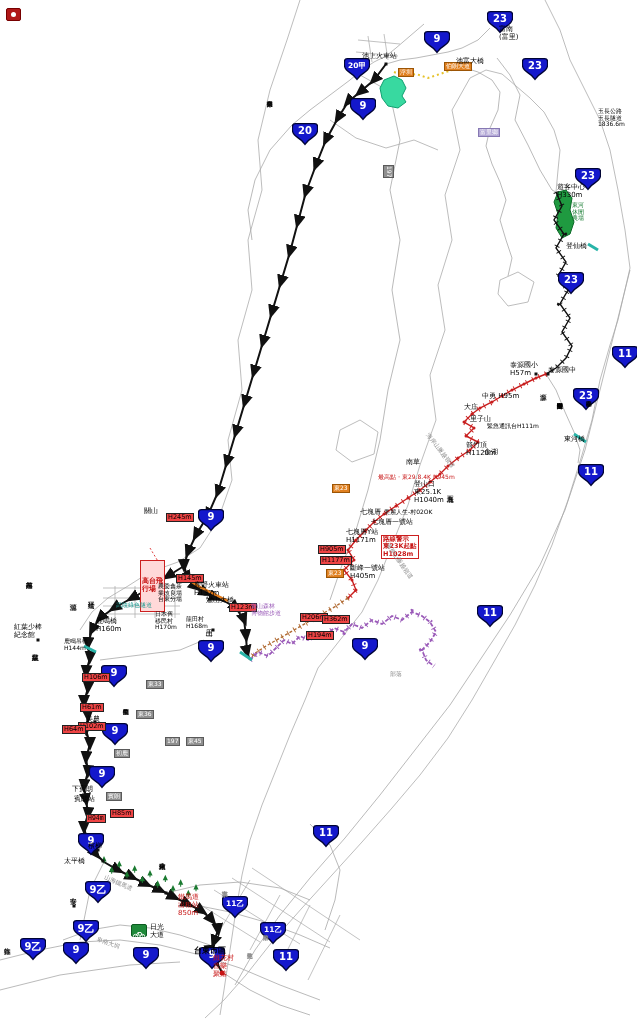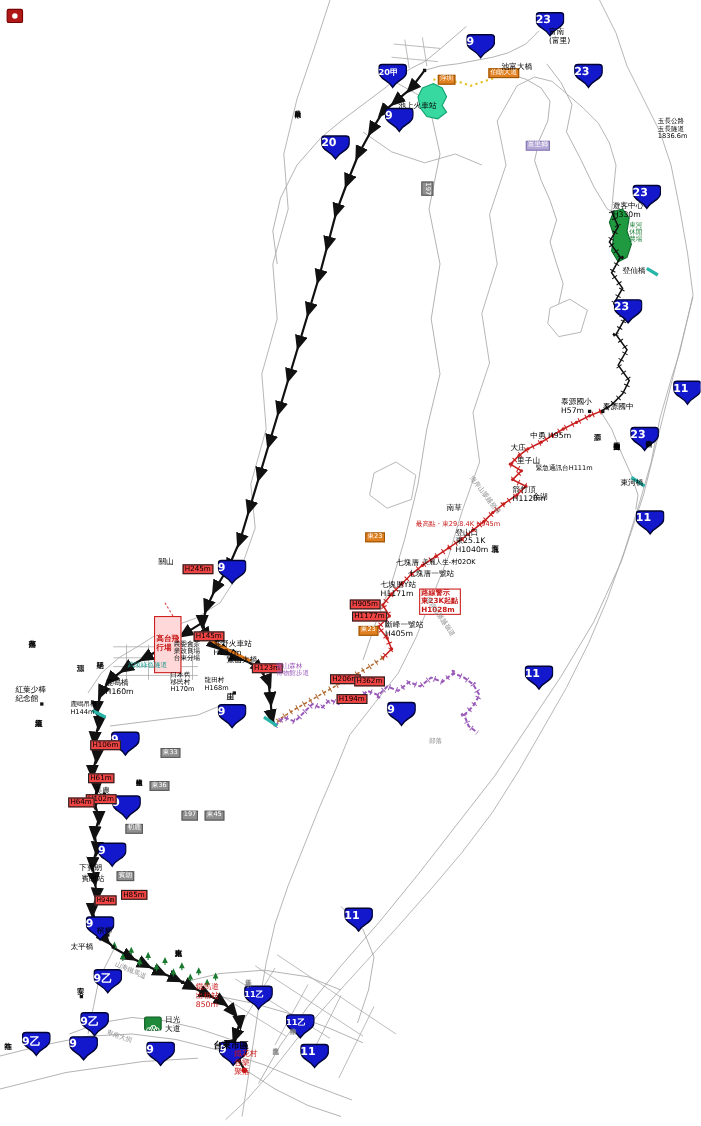--- a/index.html
+++ b/index.html
@@ -11,21 +11,21 @@
   .lbl.v{writing-mode:vertical-rl;letter-spacing:0;}
   .lbl.b{font-weight:bold;}
   .box-white{background:#ef4444;border:1px solid #222;padding:0 1px;font-size:6.5px;}
   .box-gray{background:#8f8f8f;border:1px solid #5a5a5a;color:#fff;padding:0 1px;font-size:6px;}
   .box-lav{background:#b3a8d6;border:1px solid #8678b3;color:#fff;padding:0 1px;font-size:6px;}
   .box-orange{background:#e08020;border:1px solid #9c5505;color:#fff;padding:0 1px;font-size:6px;}
   .box-pink{background:#ffd9d9;border:1px solid #cc2020;color:#c81616;padding:17px 1px;font-weight:bold;}
   .box-red{background:#fff;border:1px solid #cc2020;color:#c81616;padding:0 1px;font-weight:bold;font-size:6.5px;}
   .shield{position:absolute;width:26px;height:24px;}
   .shield svg{position:absolute;left:0;top:0;}
-  .shield .num{position:absolute;left:0;top:3px;width:26px;color:#fff;
+  .shield .num{position:absolute;left:0;top:3px;width:26px;text-align:center;color:#fff;
       font-weight:bold;font-size:10px;font-family:"DejaVu Sans",sans-serif;}
   .shield .num.sm{font-size:7.5px;top:4px;}
   .chip{position:absolute;width:13px;height:11px;background:#b01818;border:1px solid #700;
         border-radius:2px;}
   .chip i{position:absolute;left:4px;top:3px;width:5px;height:5px;background:#fff;border-radius:50%;}
   .bike{position:absolute;width:14px;height:11px;background:#1f8a3a;border:1px solid #0c5a20;
         border-radius:2px;}
 </style>
 </head>
 <body>
@@ -344,21 +344,21 @@
     <path d="M4 1.5 h22 q3.5 0 3.5 3.5 v4 q0 5 -6.5 9 q-5 3 -8 7.5 q-3 -4.5 -8 -7.5 q-6.5 -4 -6.5 -9 v-4 q0 -3.5 3.5 -3.5 z" fill="#1418cc" stroke="#000435" stroke-width="1.5"></path>
         </svg>
         <span class="num sm">20甲</span>
       </div>
       <div class="shield" style="left: 292px; top: 122px;">
         <svg width="26" height="24" viewBox="0 0 30 27">
     <path d="M4 1.5 h22 q3.5 0 3.5 3.5 v4 q0 5 -6.5 9 q-5 3 -8 7.5 q-3 -4.5 -8 -7.5 q-6.5 -4 -6.5 -9 v-4 q0 -3.5 3.5 -3.5 z" fill="#1418cc" stroke="#000435" stroke-width="1.5"></path>
         </svg>
         <span class="num">20</span>
       </div>
-      <div class="lbl" style="left: 362px; top: 53px; margin-top: 40px;">池上火車站</div>
+      <div class="lbl" style="left: 362px; top: 53px;">池上火車站</div>
       <div class="lbl box-orange" style="left: 398px; top: 68px;">浮圳</div>
       <div class="lbl box-orange" style="left: 444px; top: 62px;">伯朗大道</div>
       <div class="lbl" style="left: 499px; top: 26px;">富南
 (富里)</div>
       <div class="lbl" style="left: 456px; top: 58px;">池富大橋</div>
       <div class="lbl box-lav" style="left: 478px; top: 128px;">富里鄉</div>
       <div class="lbl v" style="left: 266px; top: 96px; font-size: 6px;">南部橫貫公路</div>
       <div class="lbl v box-gray" style="left: 383px; top: 165px;">197</div>
       <div class="lbl" style="left: 598px; top: 108px; font-size: 6px;">玉長公路
 玉長隧道

